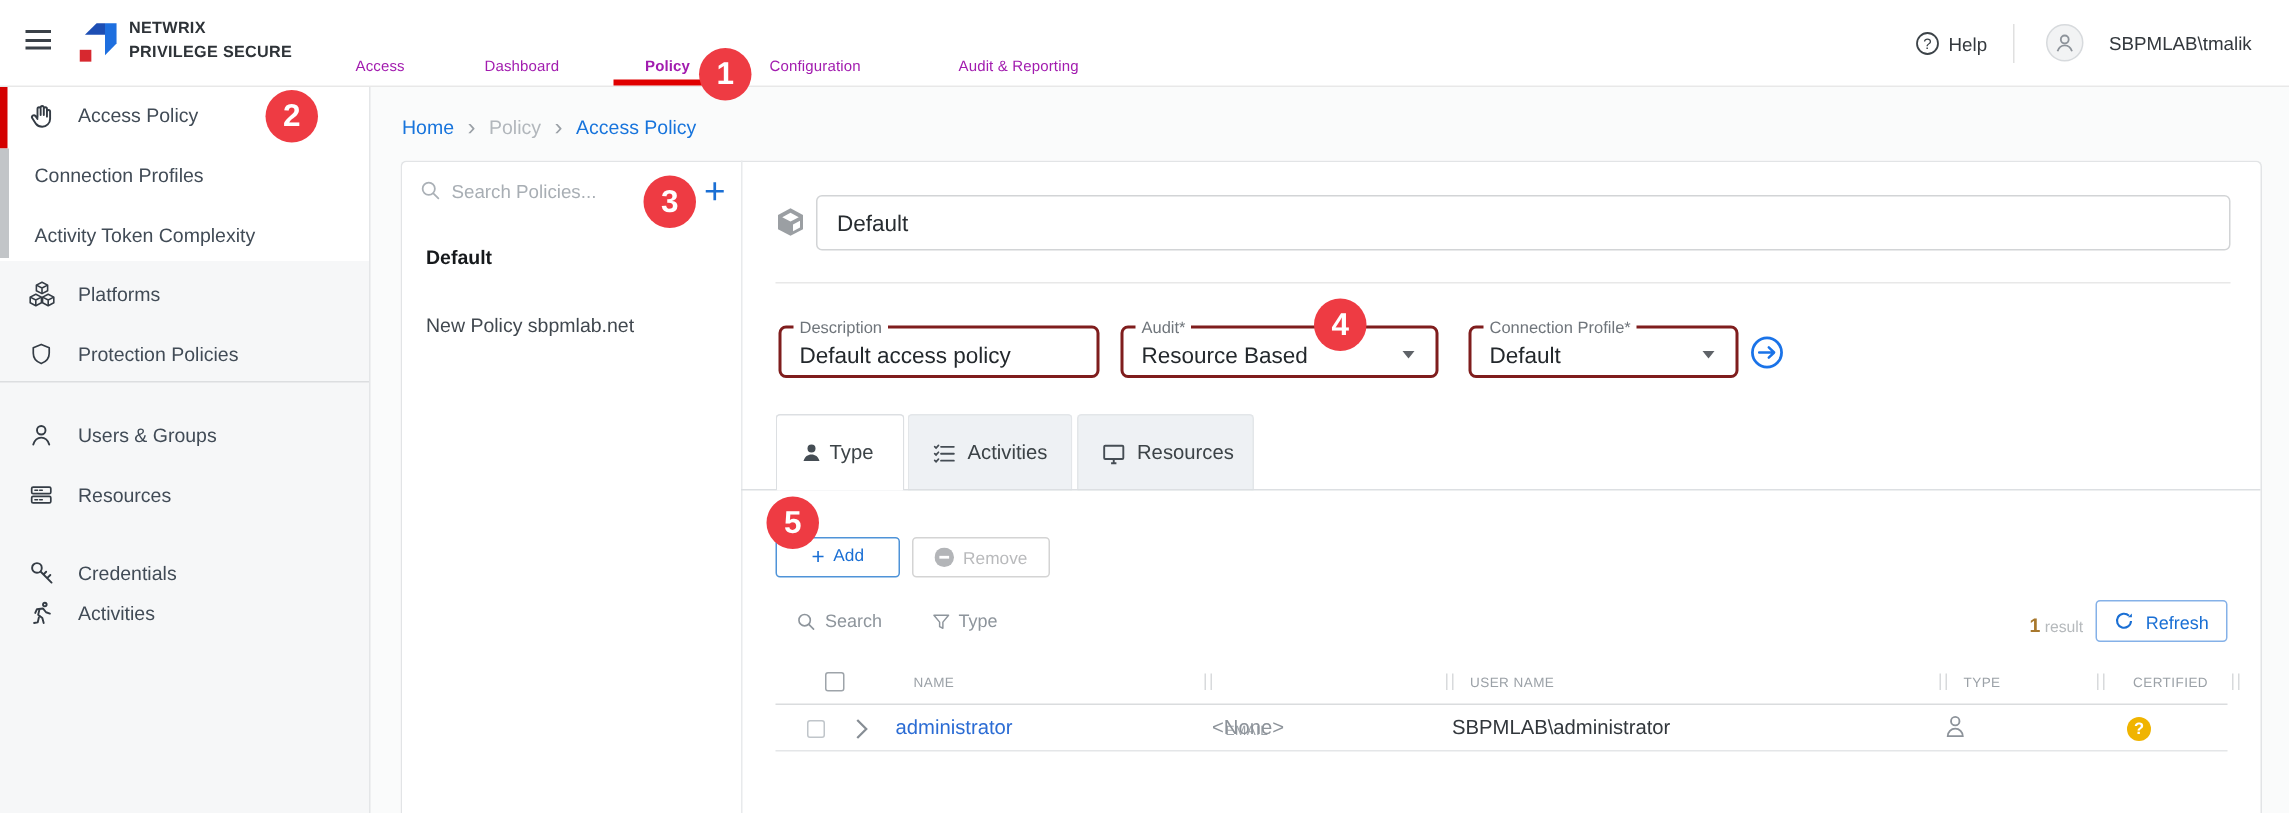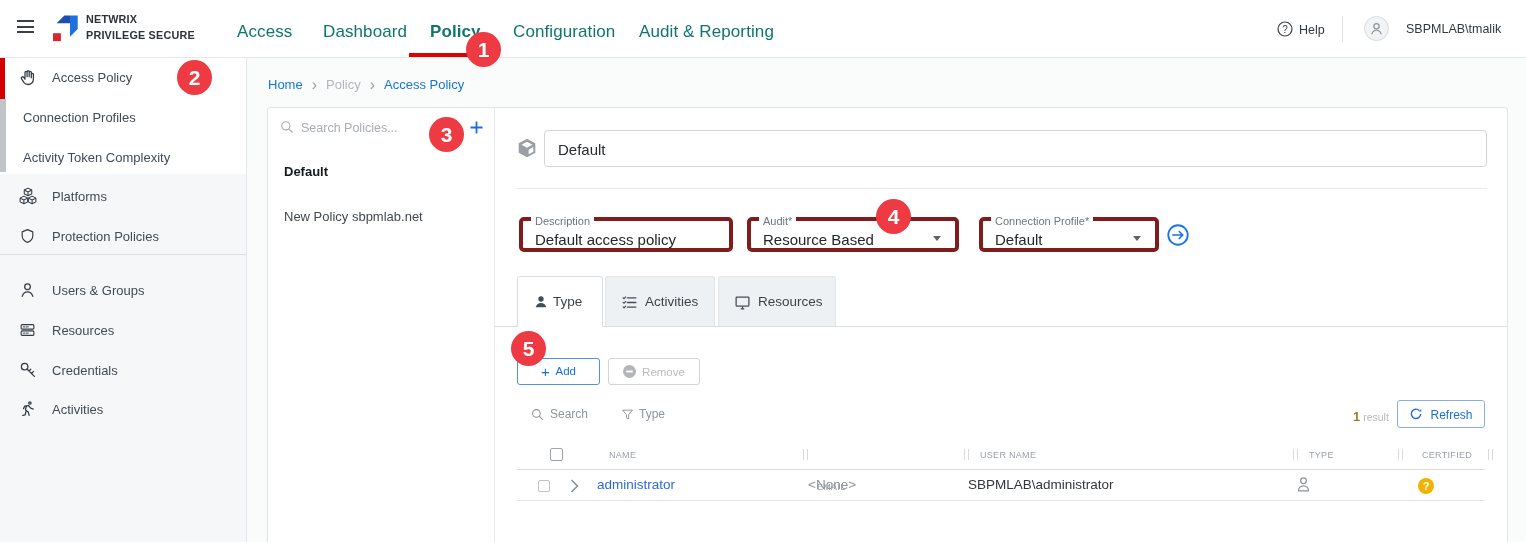--- a/index.html
+++ b/index.html
@@ -6,21 +6,21 @@
 html,body { width:1526px; height:542px; }
 body { font-family:"Liberation Sans", sans-serif; background:#fafbfb; position:relative; overflow:hidden; color:#32373c; }
 .abs { position:absolute; }
 
 
 #header { position:absolute; left:0; top:0; width:1526px; height:57px; background:#fff; box-shadow:0 1px 0 #e8e8e8; z-index:5; }
 #burger { position:absolute; left:17px; top:20px; width:17px; height:14px; }
 #burger div { height:2px; background:#3a4148; margin-bottom:3.5px; }
 #logo { position:absolute; left:53px; top:14px; }
 #logotext { position:absolute; left:86px; top:12px; font-size:10.8px; font-weight:bold; color:#2e3338; line-height:15.8px; letter-spacing:0.2px; }
-.topnav { position:absolute; top:3px; height:57px; line-height:57px; font-size:17px; letter-spacing:0.1px; color:#0f766e; }
+.topnav { position:absolute; top:16px; height:57px; line-height:57px; font-size:10px; letter-spacing:0.1px; color:#a21caf; }
 #nav-access { left:237px; }
 #nav-dashboard { left:323px; }
 #nav-policy { left:430px; font-weight:bold; }
 #nav-config { left:513px; }
 #nav-audit { left:639px; }
 #policy-underline { position:absolute; left:409px; top:53px; width:61px; height:4px; background:#e00000; }
 #help { position:absolute; left:1277px; top:21px; font-size:12.5px; color:#33383d; }
 #hdr-divider { position:absolute; left:1342px; top:16px; width:1px; height:26px; background:#e0e0e0; }
 #avatar { position:absolute; left:1364px; top:16px; width:25px; height:25px; border-radius:50%; background:#f2f3f4; border:1px solid #d7dadd; }
 #username { position:absolute; left:1406px; top:22px; font-size:12.5px; color:#33383d; }
@@ -52,21 +52,21 @@
 .politem { position:absolute; left:17px; font-size:13px; }
 #pol-default { top:57px; font-weight:bold; color:#16191c; }
 #pol-new { top:102px; color:#41484f; }
 
 
 #name-icon { position:absolute; left:250px; top:31px; }
 #name-input { position:absolute; left:277px; top:23px; width:943px; height:37px; border:1px solid #d2d4d6; border-radius:4px; }
 #name-input span { position:absolute; left:13px; top:10px; font-size:15px; color:#272c30; }
 #hdivider { position:absolute; left:250px; top:81px; width:970px; height:1px; background:#e8e8e8; }
 
-.fld { position:absolute; top:110px; height:35px; border:4px solid #7f1d1d; border-radius:5px; background:#fff;text-decoration:underline; }
+.fld { position:absolute; top:110px; height:35px; border:2px solid #7f1d1d; border-radius:5px; background:#fff;text-decoration:underline; }
 .fld .lbl { position:absolute; left:8px; top:-6px; background:#fff; padding:0 4px; font-size:11px; color:#6f757b; }
 .fld .val { position:absolute; left:12px; top:10px; font-size:15px; color:#23282c; }
 .fld .caret { position:absolute; right:14px; top:15px; width:0; height:0; border-left:4.5px solid transparent; border-right:4.5px solid transparent; border-top:5.5px solid #5f6368; }
 #fld-desc { left:252px; width:214px; }
 #fld-type { left:480px; width:212px; }
 #fld-conn { left:712px; width:180px; }
 #go-btn { position:absolute; left:900px; top:117px; }
 
 
 .tab { position:absolute; top:169px; height:51px; font-size:13.5px; color:#3c4347; }
@@ -174,21 +174,21 @@
     <span class="txt">Users &amp; Groups</span>
   </div>
   <div class="sitem" style="top:253px;">
     <svg width="17" height="17" viewBox="0 0 24 24" fill="none" stroke="#343c45" stroke-width="1.6">
       <rect x="3" y="4.5" width="18" height="6.2" rx="1.4"></rect>
         <rect x="3" y="13.3" width="18" height="6.2" rx="1.4"></rect>
       <path d="M6 7.6h2.6M10.5 7.6H13M6 16.4h2.6M10.5 16.4H13" stroke-linecap="round" stroke-width="1.4"></path>
     </svg>
     <span class="txt">Resources</span>
   </div>
-  <div class="sitem" style="top:293px;padding-left:44px;">
+  <div class="sitem" style="top:305px;padding-left:44px;">
     <svg width="18" height="18" viewBox="0 0 24 24" fill="none" stroke="#343c45" stroke-width="1.7" stroke-linecap="round">
       <circle cx="7.5" cy="7.5" r="4.3"></circle>
         <path d="M10.7 10.7L20.5 20.5M16.6 16.6l2.8-2.8M13.3 13.3l2.4-2.4"></path>
     </svg>
     <span class="txt">Credentials</span>
   </div>
   <div class="sitem" style="top:332px;">
     <svg width="18" height="18" viewBox="0 0 24 24" fill="none" stroke="#343c45" stroke-width="1.7" stroke-linecap="round" stroke-linejoin="round">
       <circle cx="14.5" cy="4" r="1.6"></circle>
       <path d="M5 20.5l3.2-.6 1-4.4M13.5 20.5l-1.2-4.5-3.7-2.8 1.2-5.2"></path>

